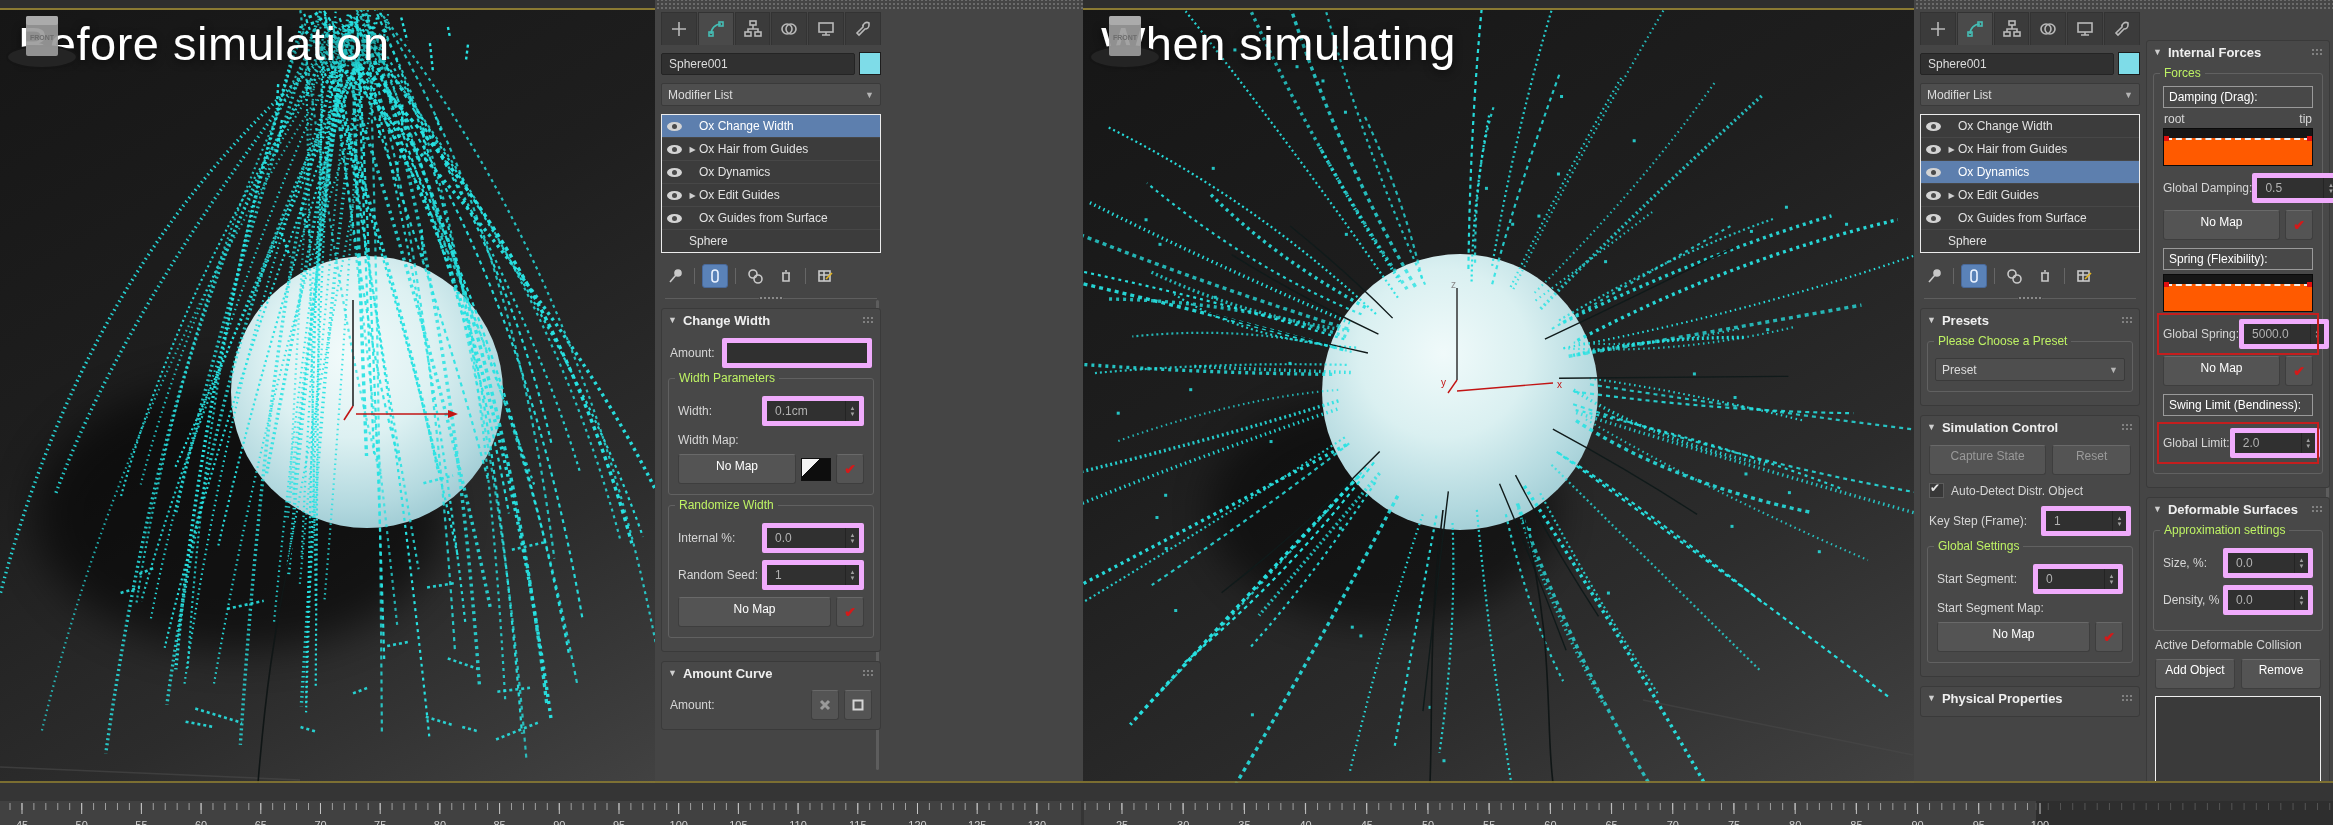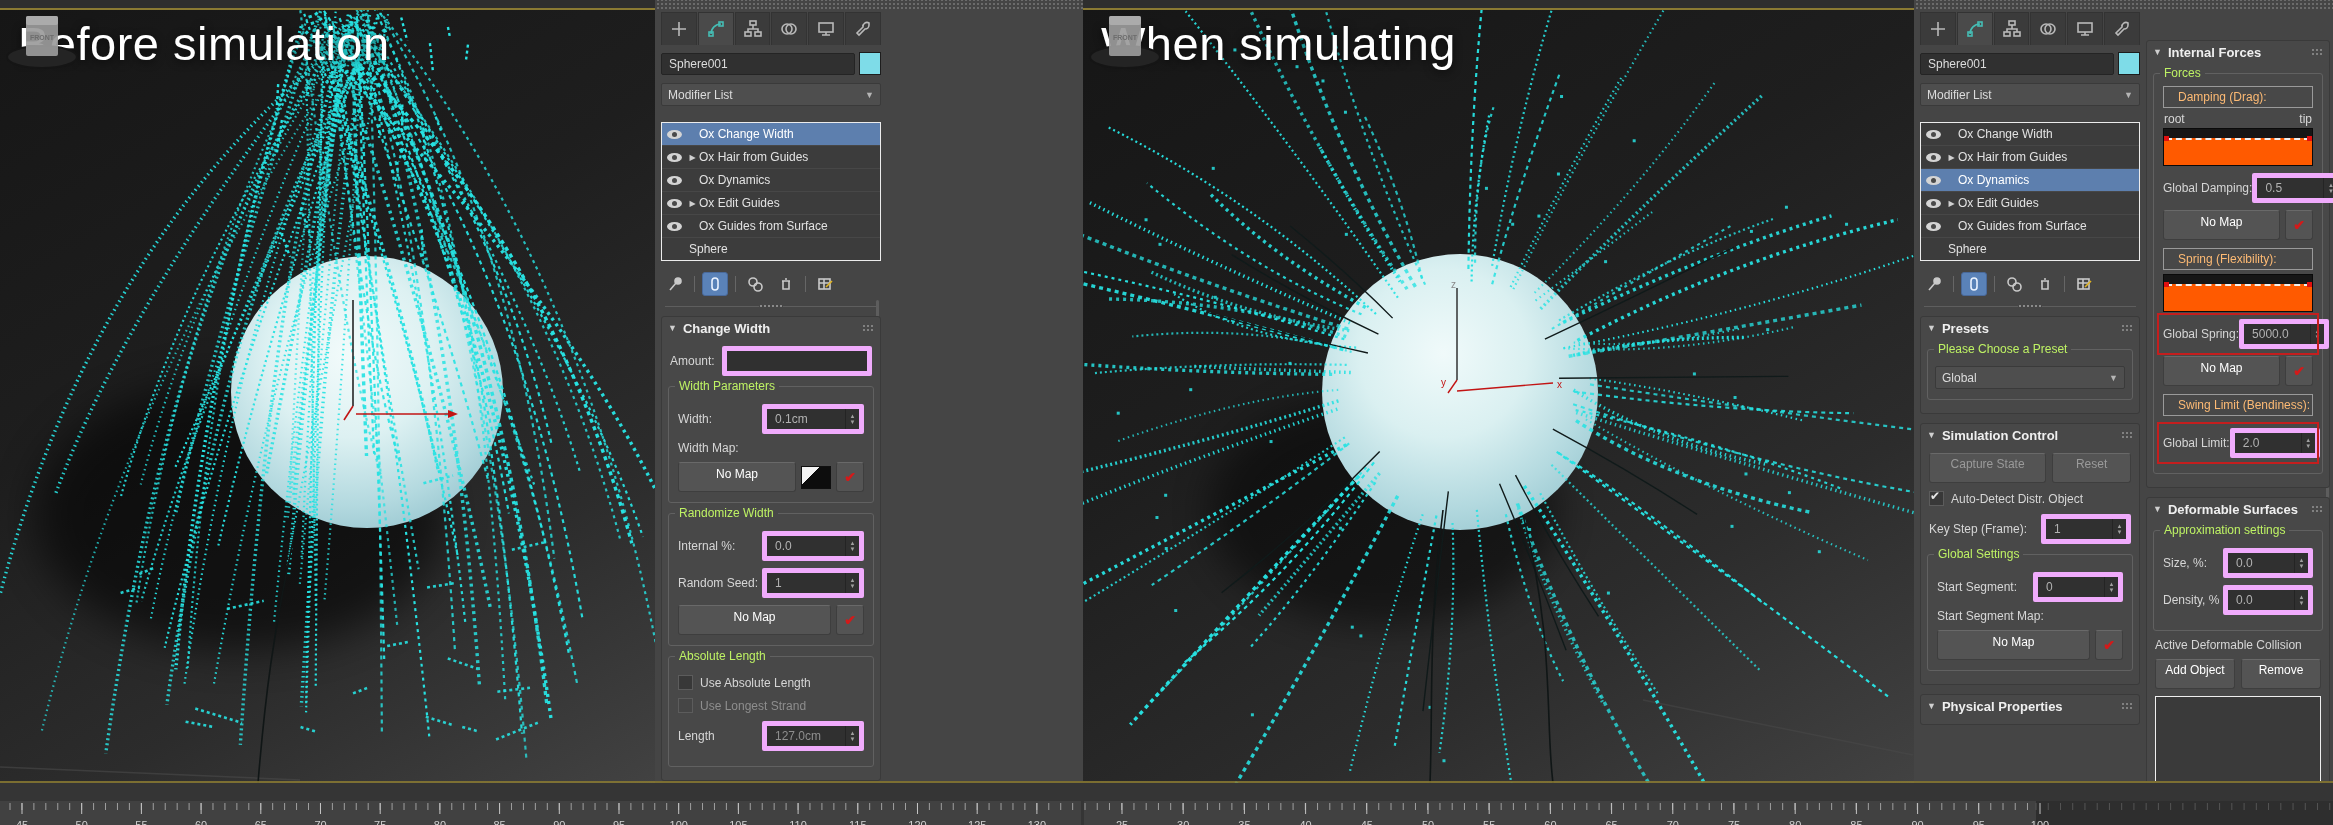--- a/index.html
+++ b/index.html
@@ -36,21 +36,21 @@
   .tab.active{background:#4a4a4a;}
   .tab svg{stroke:#b9b9b9;fill:none;stroke-width:1.6px;}
   .tab.active svg{stroke:#45bdb5;}
   
   .namerow{display:flex;gap:4px;align-items:center;margin-bottom:8px;}
   .namefield{flex:1;height:20px;background:#303030;border:1px solid #242424;border-radius:2px;
              line-height:20px;padding-left:7px;color:#dcdcdc;}
   .swatch{width:20px;height:21px;border:1px solid #1d1d1d;}
   
   .drop{height:21px;background:#4e4e4e;border:1px solid #3a3a3a;border-radius:2px;display:flex;
-        align-items:center;padding:0 6px;color:#dcdcdc;margin-bottom:16px;}
+        align-items:center;padding:0 6px;color:#dcdcdc;margin-bottom:8px;}
   .drop .dd{margin-left:auto;color:#b5b5b5;font-size:9px;}
   
   .stackbox{border:1px solid #ececec;background:#3c3c3c;margin-bottom:9px;}
   .srow{display:flex;align-items:center;height:22px;border-bottom:1px solid #474747;padding-left:5px;color:#e2e2e2;}
   .srow:last-child{border-bottom:none;}
   .srow.sel{background:#5d7fae;color:#fff;}
   .eye{width:15px;height:9px;border-radius:50%;background:#d4d4d4;position:relative;flex:none;margin-right:4px;}
   .eye::after{content:"";position:absolute;left:5px;top:2px;width:5px;height:5px;border-radius:50%;background:#4a4a4a;}
   .sarr{width:13px;flex:none;font-size:8px;color:#d0d0d0;text-align:center;}
   .srow.base{padding-left:27px;}
@@ -86,21 +86,21 @@
   .mapbtn{flex:1;height:22px;line-height:16px;}
   .chkbtn{width:26px;height:22px;flex:none;display:flex;align-items:center;justify-content:center;
           color:#d31a1a;font-size:14px;font-weight:bold;line-height:1;}
   .bwswatch{width:28px;height:21px;flex:none;border:1px solid #101010;
             background:linear-gradient(135deg,#f4f4f4 0 36%,#0d0d0d 36%);}
   .cbrow{display:flex;align-items:center;gap:7px;margin:8px 2px;}
   .cb{width:13px;height:13px;background:#383838;border:1px solid #5c5c5c;flex:none;position:relative;}
   .cb.checked::after{content:"✔";position:absolute;left:0px;top:-3px;color:#e6e6e6;font-size:12px;}
   .cb.dis{background:#454545;}
   .txtdis{color:#8e8e8e;}
-  .boxedlabel{border:1px solid #9a9a9a;padding:3px 14px;margin:8px 2px 4px;color:#fdba74;white-space:nowrap;overflow:hidden;}
+  .boxedlabel{border:1px solid #9a9a9a;padding:3px 5px;margin:8px 2px 4px;color:#ffffff;white-space:nowrap;overflow:hidden;}
   .roottip{display:flex;justify-content:space-between;margin:2px 3px;color:#d8d8d8;}
   .gradbar{height:36px;border:1px solid #0a0a0a;margin:1px 2px 6px;position:relative;
            background:linear-gradient(#161616 0 25%,#ff5a00 25% 100%);}
   .gradbar::before{content:"";position:absolute;left:2px;right:2px;top:25%;border-top:2px dashed #f0f0f0;}
   .gradbar .cp{position:absolute;top:calc(25% - 2px);width:5px;height:5px;background:#e01010;}
   .gradbar .cpl{left:0;} .gradbar .cpr{right:0;}
   .annred{outline:2px solid #c41e1e;outline-offset:4px;}
   .curvehead{display:flex;align-items:center;gap:5px;margin:6px 2px 2px;}
   .minibtn{width:26px;height:22px;display:flex;align-items:center;justify-content:center;margin-left:0;}
   .minibtn:first-of-type{margin-left:auto;}
@@ -586,38 +586,20 @@
             <div class="spinner">
                 <span class="spinval">1</span>
                 <span class="sparrows">▲<br>▼</span>
               </div>
             </div>
           <div class="maprow">
             <div class="btn mapbtn">No Map</div>
             <div class="btn chkbtn">✔</div>
           </div>
         </div>
-        <div class="grp">
-          <span class="glabel">Absolute Length</span>
-          <div class="cbrow">
-              <span class="cb"></span>
-              <span>Use Absolute Length</span>
-            </div>
-          <div class="cbrow">
-              <span class="cb dis"></span>
-              <span class="txtdis">Use Longest Strand</span>
-            </div>
-          <div class="prow">
-              <span class="plabel">Length</span>
-            <div class="spinner">
-                <span class="spinval txtdis">127.0cm</span>
-                <span class="sparrows">▲<br>▼</span>
-              </div>
-            </div>
-        </div>
       </div>
 
       <div class="rollout">
         <div class="rhead">
             <span class="tri">▼</span>
             <span>Amount Curve</span>
             <span class="grip"></span>
           </div>
         <div class="curvehead">
           <span class="plabel">Amount:</span>
@@ -762,21 +744,21 @@
 
       <div class="rollout">
         <div class="rhead">
             <span class="tri">▼</span>
             <span>Presets</span>
             <span class="grip"></span>
           </div>
         <div class="grp">
           <span class="glabel">Please Choose a Preset</span>
           <div class="drop" style="margin:6px 0 2px;">
-            <span>Global</span>
+            <span>Preset</span>
               <span class="dd">▼</span>
           </div>
         </div>
       </div>
 
       <div class="rollout">
         <div class="rhead">
             <span class="tri">▼</span>
             <span>Simulation Control</span>
             <span class="grip"></span>

